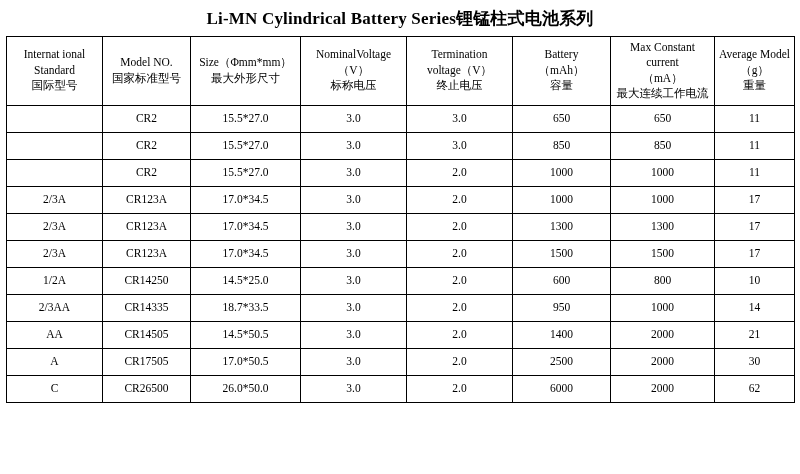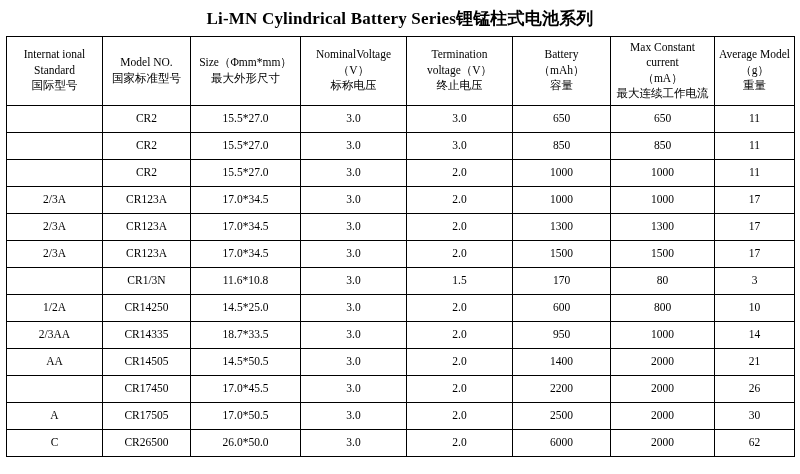--- a/index.html
+++ b/index.html
@@ -180,30 +180,20 @@
           <td>2/3A</td>
           <td>CR123A</td>
           <td>17.0*34.5</td>
           <td>3.0</td>
           <td>2.0</td>
           <td>1500</td>
           <td>1500</td>
           <td>17</td>
         </tr>
         <tr>
-          <td></td>
-          <td>CR1/3N</td>
-          <td>11.6*10.8</td>
-          <td>3.0</td>
-          <td>1.5</td>
-          <td>170</td>
-          <td>80</td>
-          <td>3</td>
-        </tr>
-        <tr>
           <td>1/2A</td>
           <td>CR14250</td>
           <td>14.5*25.0</td>
           <td>3.0</td>
           <td>2.0</td>
           <td>600</td>
           <td>800</td>
           <td>10</td>
         </tr>
         <tr>
@@ -218,30 +208,20 @@
         </tr>
         <tr>
           <td>AA</td>
           <td>CR14505</td>
           <td>14.5*50.5</td>
           <td>3.0</td>
           <td>2.0</td>
           <td>1400</td>
           <td>2000</td>
           <td>21</td>
-        </tr>
-        <tr>
-          <td></td>
-          <td>CR17450</td>
-          <td>17.0*45.5</td>
-          <td>3.0</td>
-          <td>2.0</td>
-          <td>2200</td>
-          <td>2000</td>
-          <td>26</td>
         </tr>
         <tr>
           <td>A</td>
           <td>CR17505</td>
           <td>17.0*50.5</td>
           <td>3.0</td>
           <td>2.0</td>
           <td>2500</td>
           <td>2000</td>
           <td>30</td>

